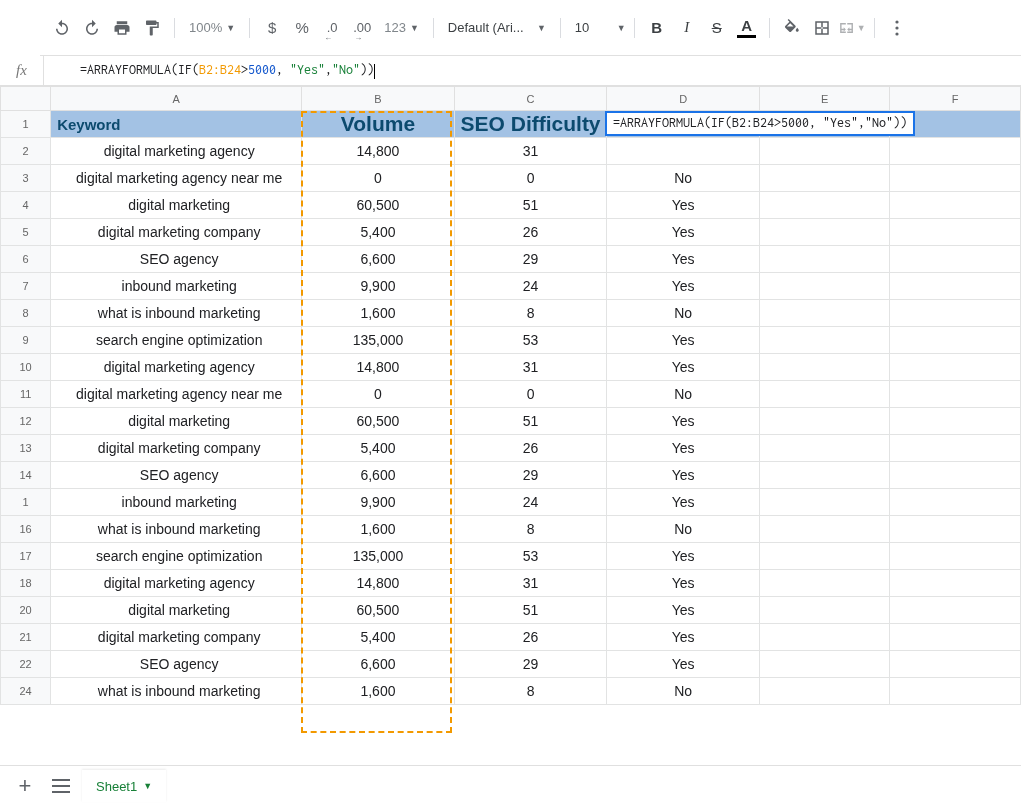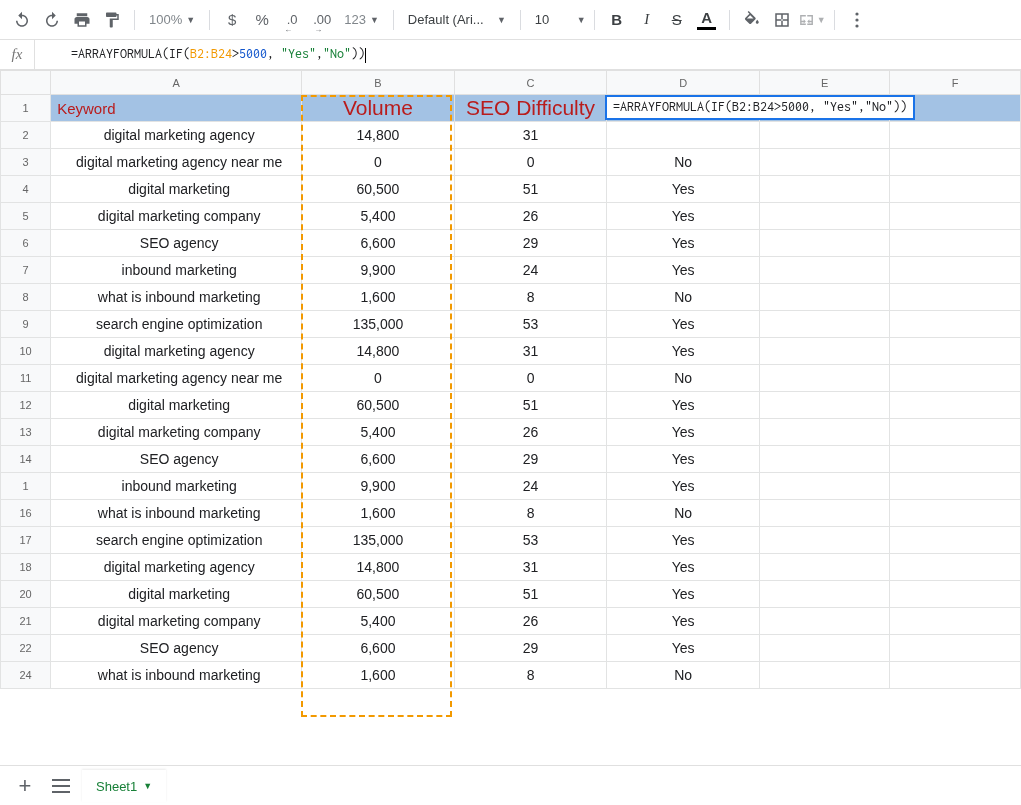--- a/index.html
+++ b/index.html
@@ -8,27 +8,28 @@
     font-family: Arial, sans-serif;
     font-size: 13px;
     color: #202124;
     background: #fff;
     width: 1021px;
     height: 805px;
     overflow: hidden;
     position: relative;
   }
   .toolbar {
-    height: 40px;
+    height: 56px;
     border-bottom: 1px solid #e0e0e0;
     display: flex;
     align-items: center;
     padding: 0 8px;
     gap: 2px;
     color: #5f6368;
+    margin-left: 40px;
   }
   .toolbar .sep {
     width: 1px;
     height: 20px;
     background: #dadce0;
     margin: 0 6px;
   }
   .toolbar .btn {
     width: 28px;
     height: 28px;
@@ -63,21 +64,21 @@
     outline: none;
     padding-left:6px;
   }
   .formula-bar {
     height: 30px;
     border-bottom: 1px solid #e0e0e0;
     display: flex;
     align-items: center;
   }
   .fx-label {
-    width: 35px;
+    width: 44px;
     text-align: center;
     font-style: italic;
     font-family: "Times New Roman", serif;
     font-size: 15px;
     color: #777;
     border-right: 1px solid #e0e0e0;
     height: 100%;
     display:flex;align-items:center;justify-content:center;
   }
   .formula-input {
@@ -126,23 +127,23 @@
   .corner { background:#f8f9fa; width:50px;}
   .colA { width: 250px; }
   .colB { width: 152px; }
   .colC { width: 152px; }
   .colD { width: 152px; }
   .colE { width: 130px; }
   .colF { width: 130px; }
 
   .hdr-row td {
     background: #a3c2e4;
-    font-weight: normal;
+    font-weight: bold;
     font-size: 15px;
-    color: #b91c1c;
+    color: #0c4a6e;
   }
   .hdr-row td.cA { text-align:left; padding-left:6px;}
   .hdr-row td.cB,.hdr-row td.cC,.hdr-row td.cD { text-align:center; font-size:21px;}
   .data-row td.cA { text-align:center; padding-left:6px; font-size:14px;}
   .data-row td.cB,.data-row td.cC,.data-row td.cD { text-align:center; font-size:14px;}
   
   
   .range-highlight {
     position: absolute;
     border: 2px dashed #f29900;

